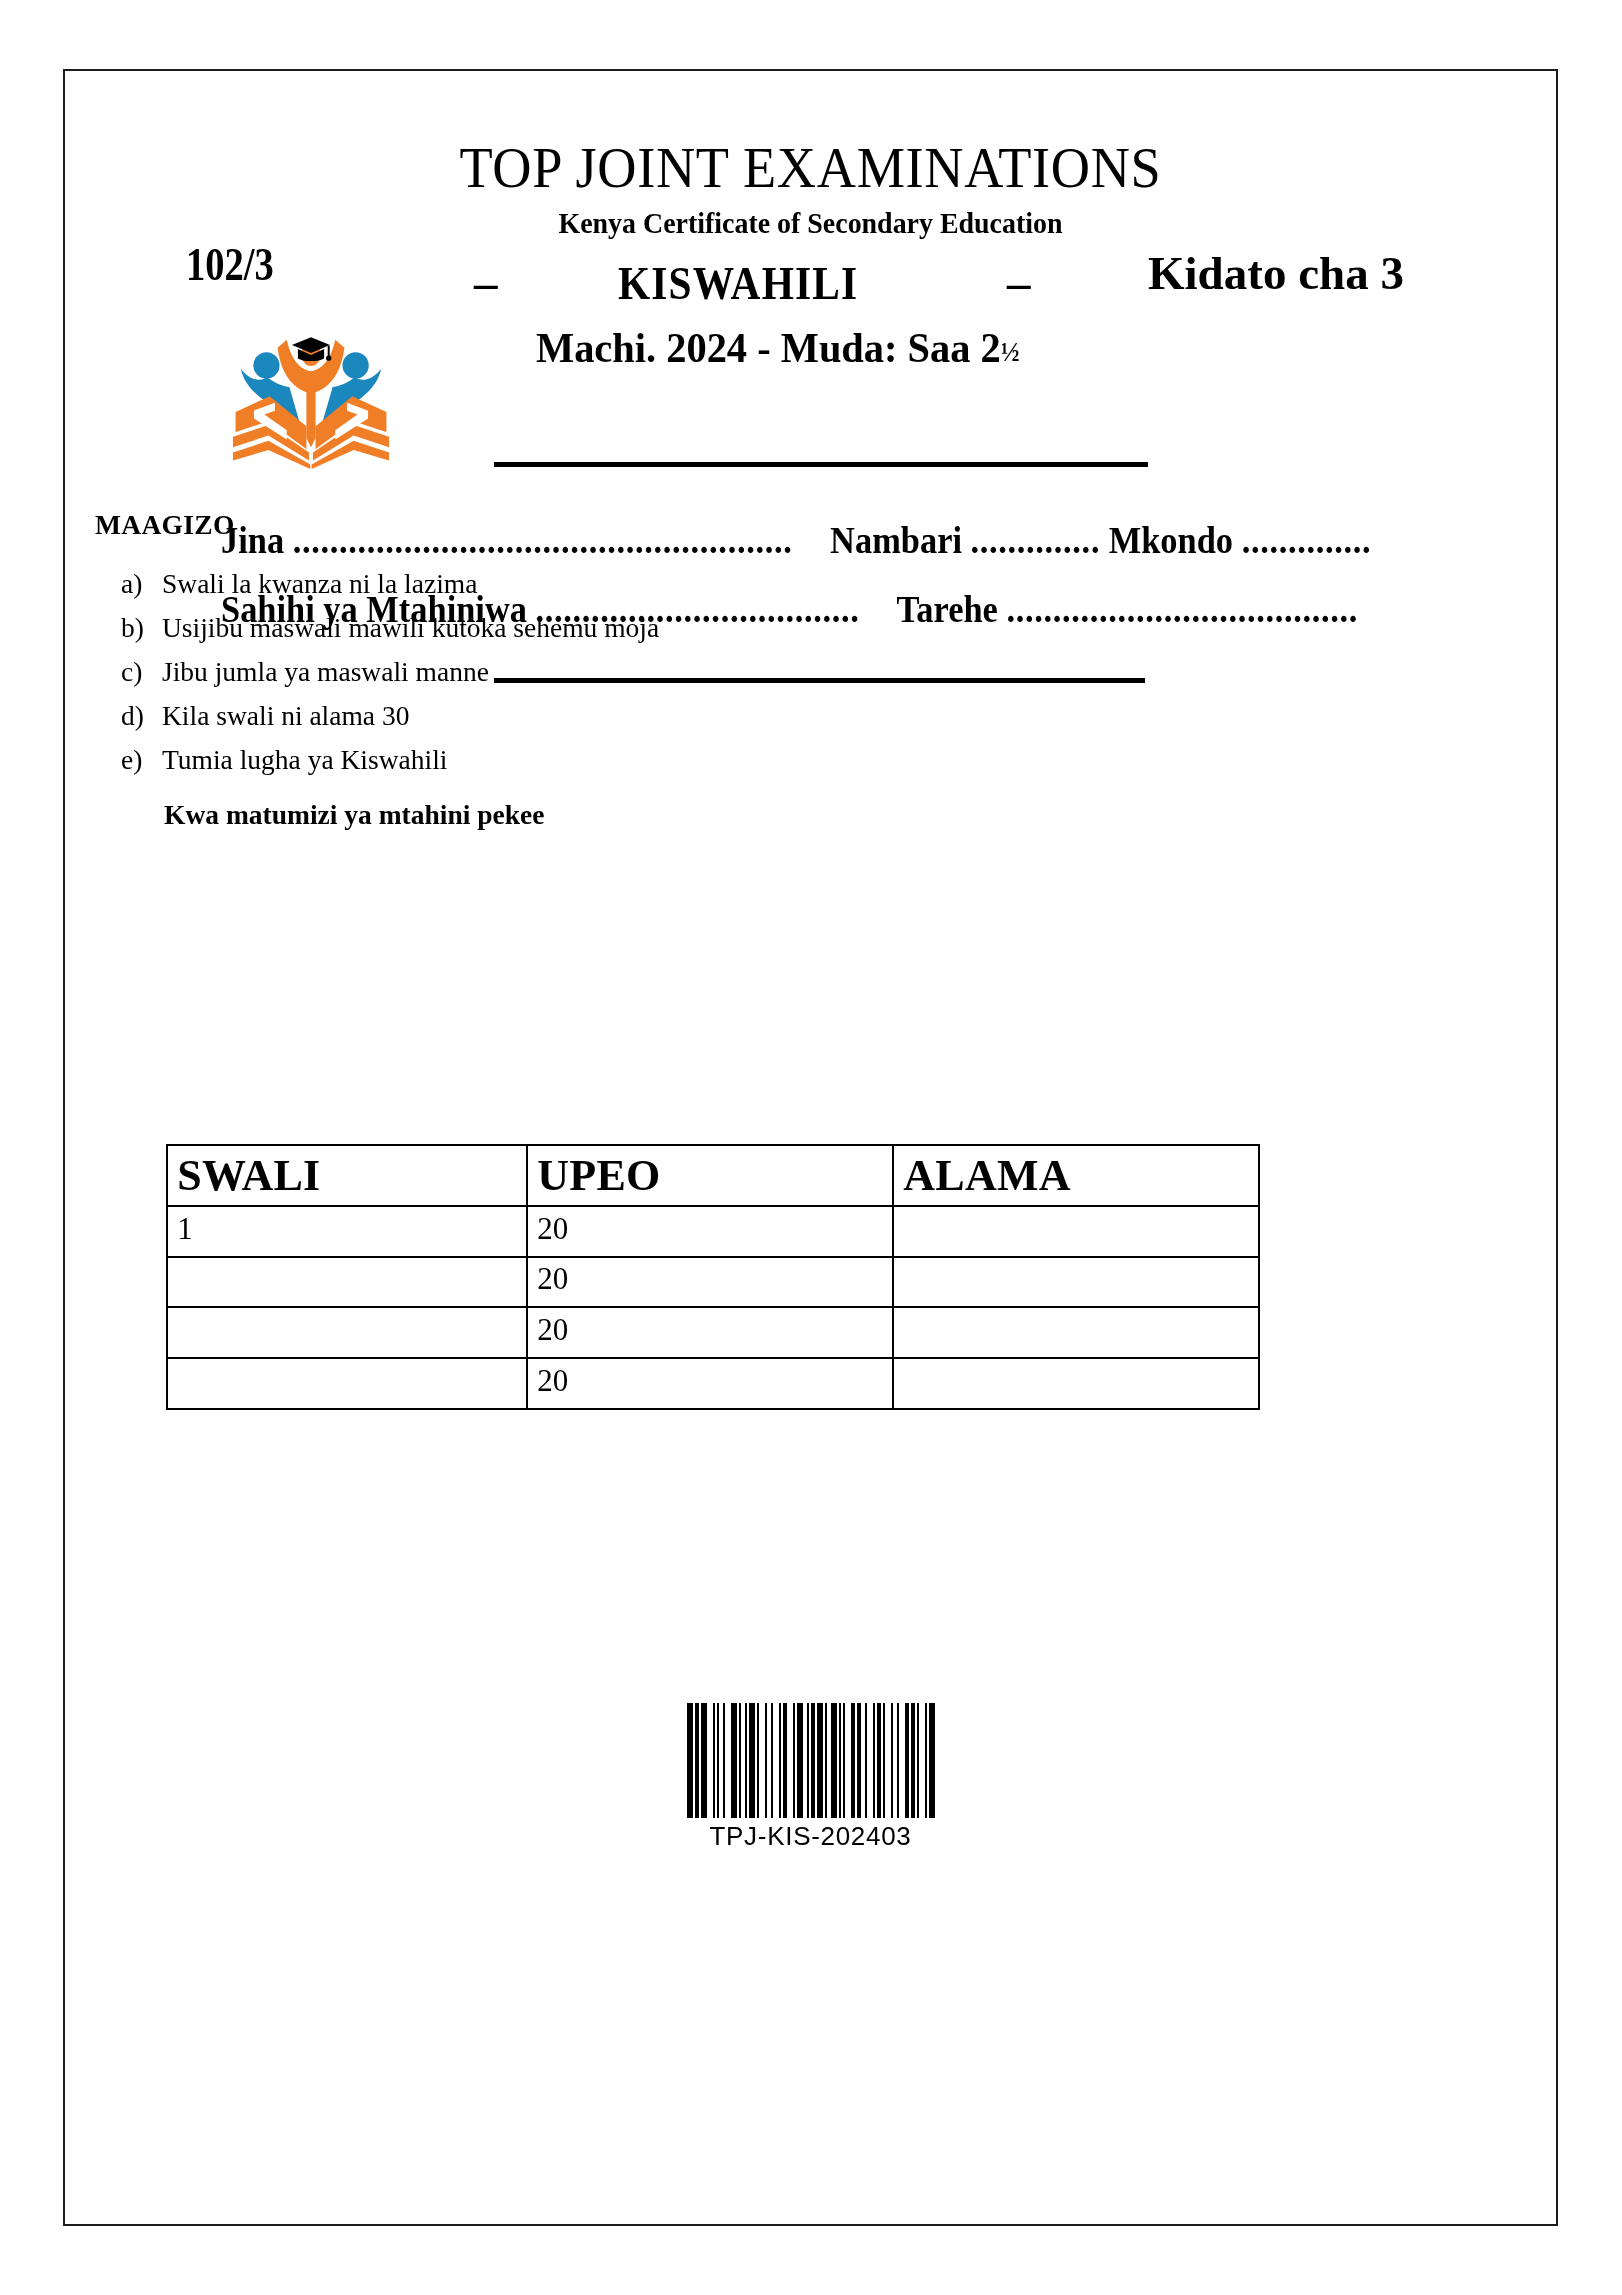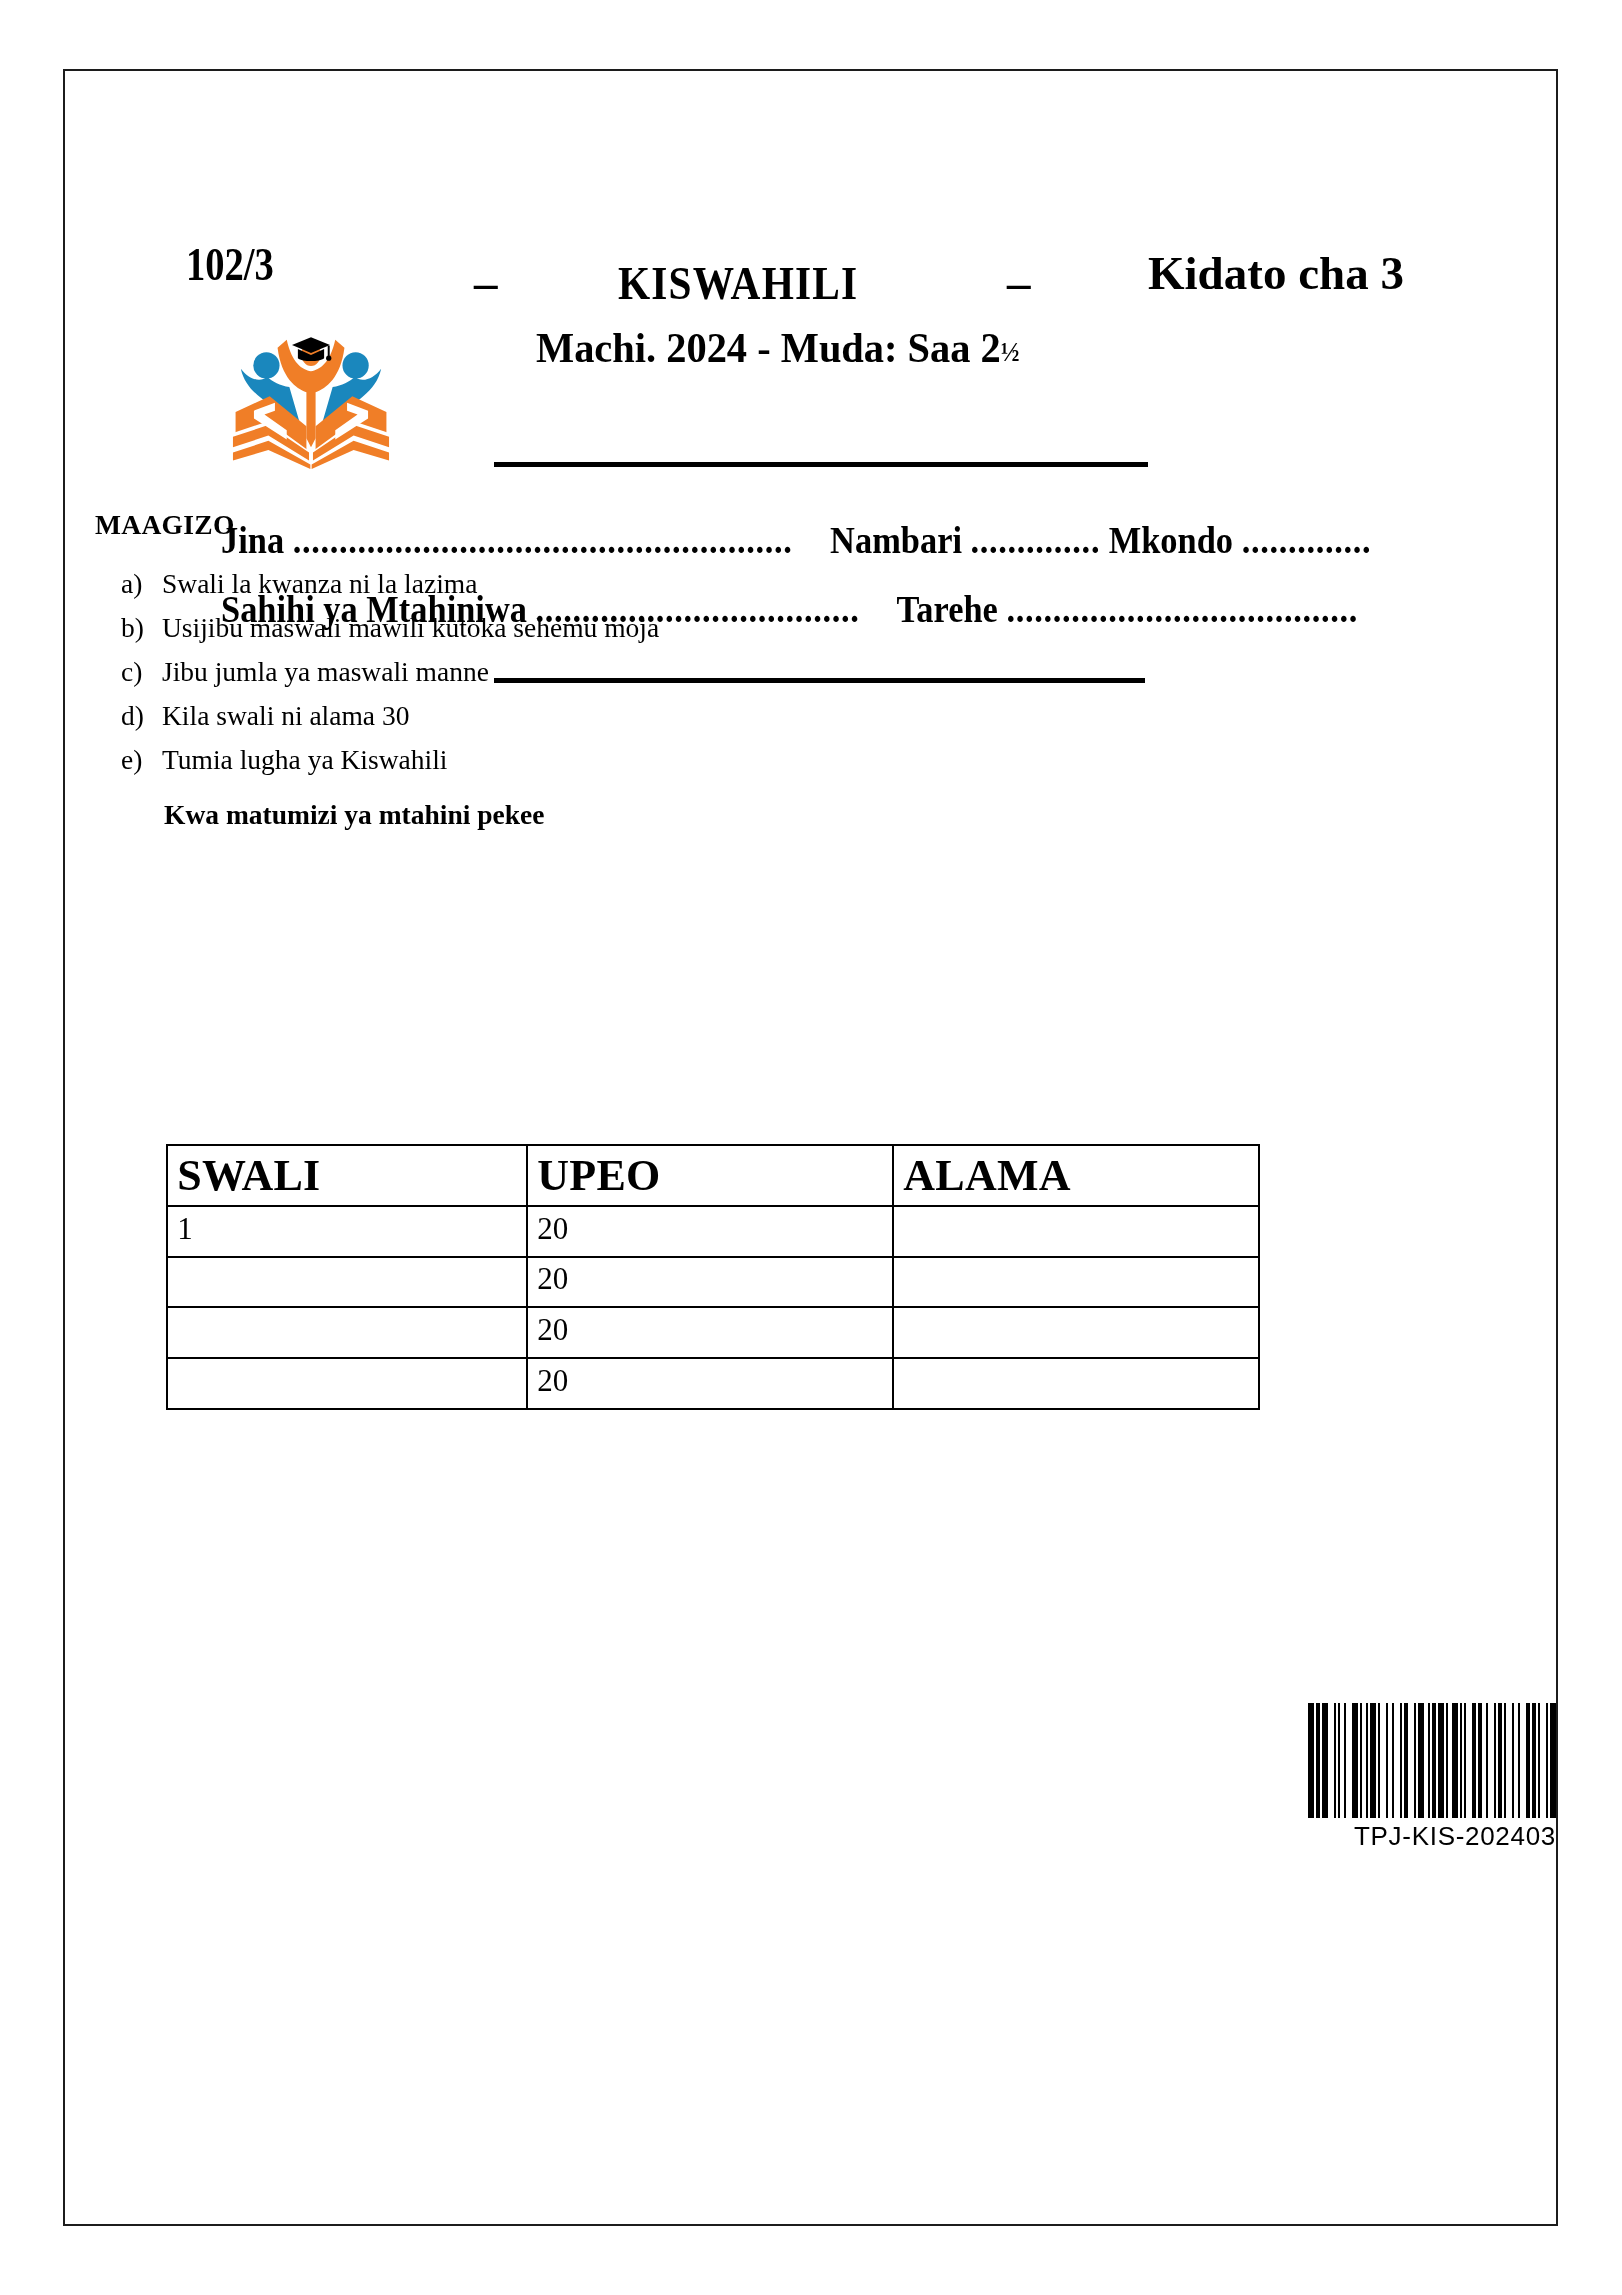--- a/index.html
+++ b/index.html
@@ -242,21 +242,21 @@
   #marks-table tr.total-row td.total-alama {
     height: 85px;
   }
 
   
   #barcode-block {
     position: absolute;
     left: 0;
     top: 1623px;
     width: 100%;
-    text-align: right;
+    text-align: center;
   }
   #barcode-bars {
     display: inline-block;
     height: 115px;
     line-height: 0;
     white-space: nowrap;
     font-size: 0;
   }
   #barcode-bars span {
     display: inline-block;
@@ -271,20 +271,24 @@
     font-size: 26px;
     letter-spacing: 0.7px;
     color: #000000;
   }
 </style>
 </head>
 <body>
 
 <div id="page-frame">
 
+  <div id="exam-header">
+    <div id="exam-title">TOP JOINT EXAMINATIONS</div>
+    <div id="exam-subtitle">Kenya Certificate of Secondary Education</div>
+  </div>
 
   <div id="paper-code-row">
     <div class="code-cell" id="paper-code">102/3</div>
     <div class="code-cell" id="dash-1">–</div>
     <div class="code-cell" id="subject-name">KISWAHILI</div>
     <div class="code-cell" id="dash-2">–</div>
     <div class="code-cell" id="form-level">Kidato cha 3</div>
   </div>
 
   <div id="date-duration">

